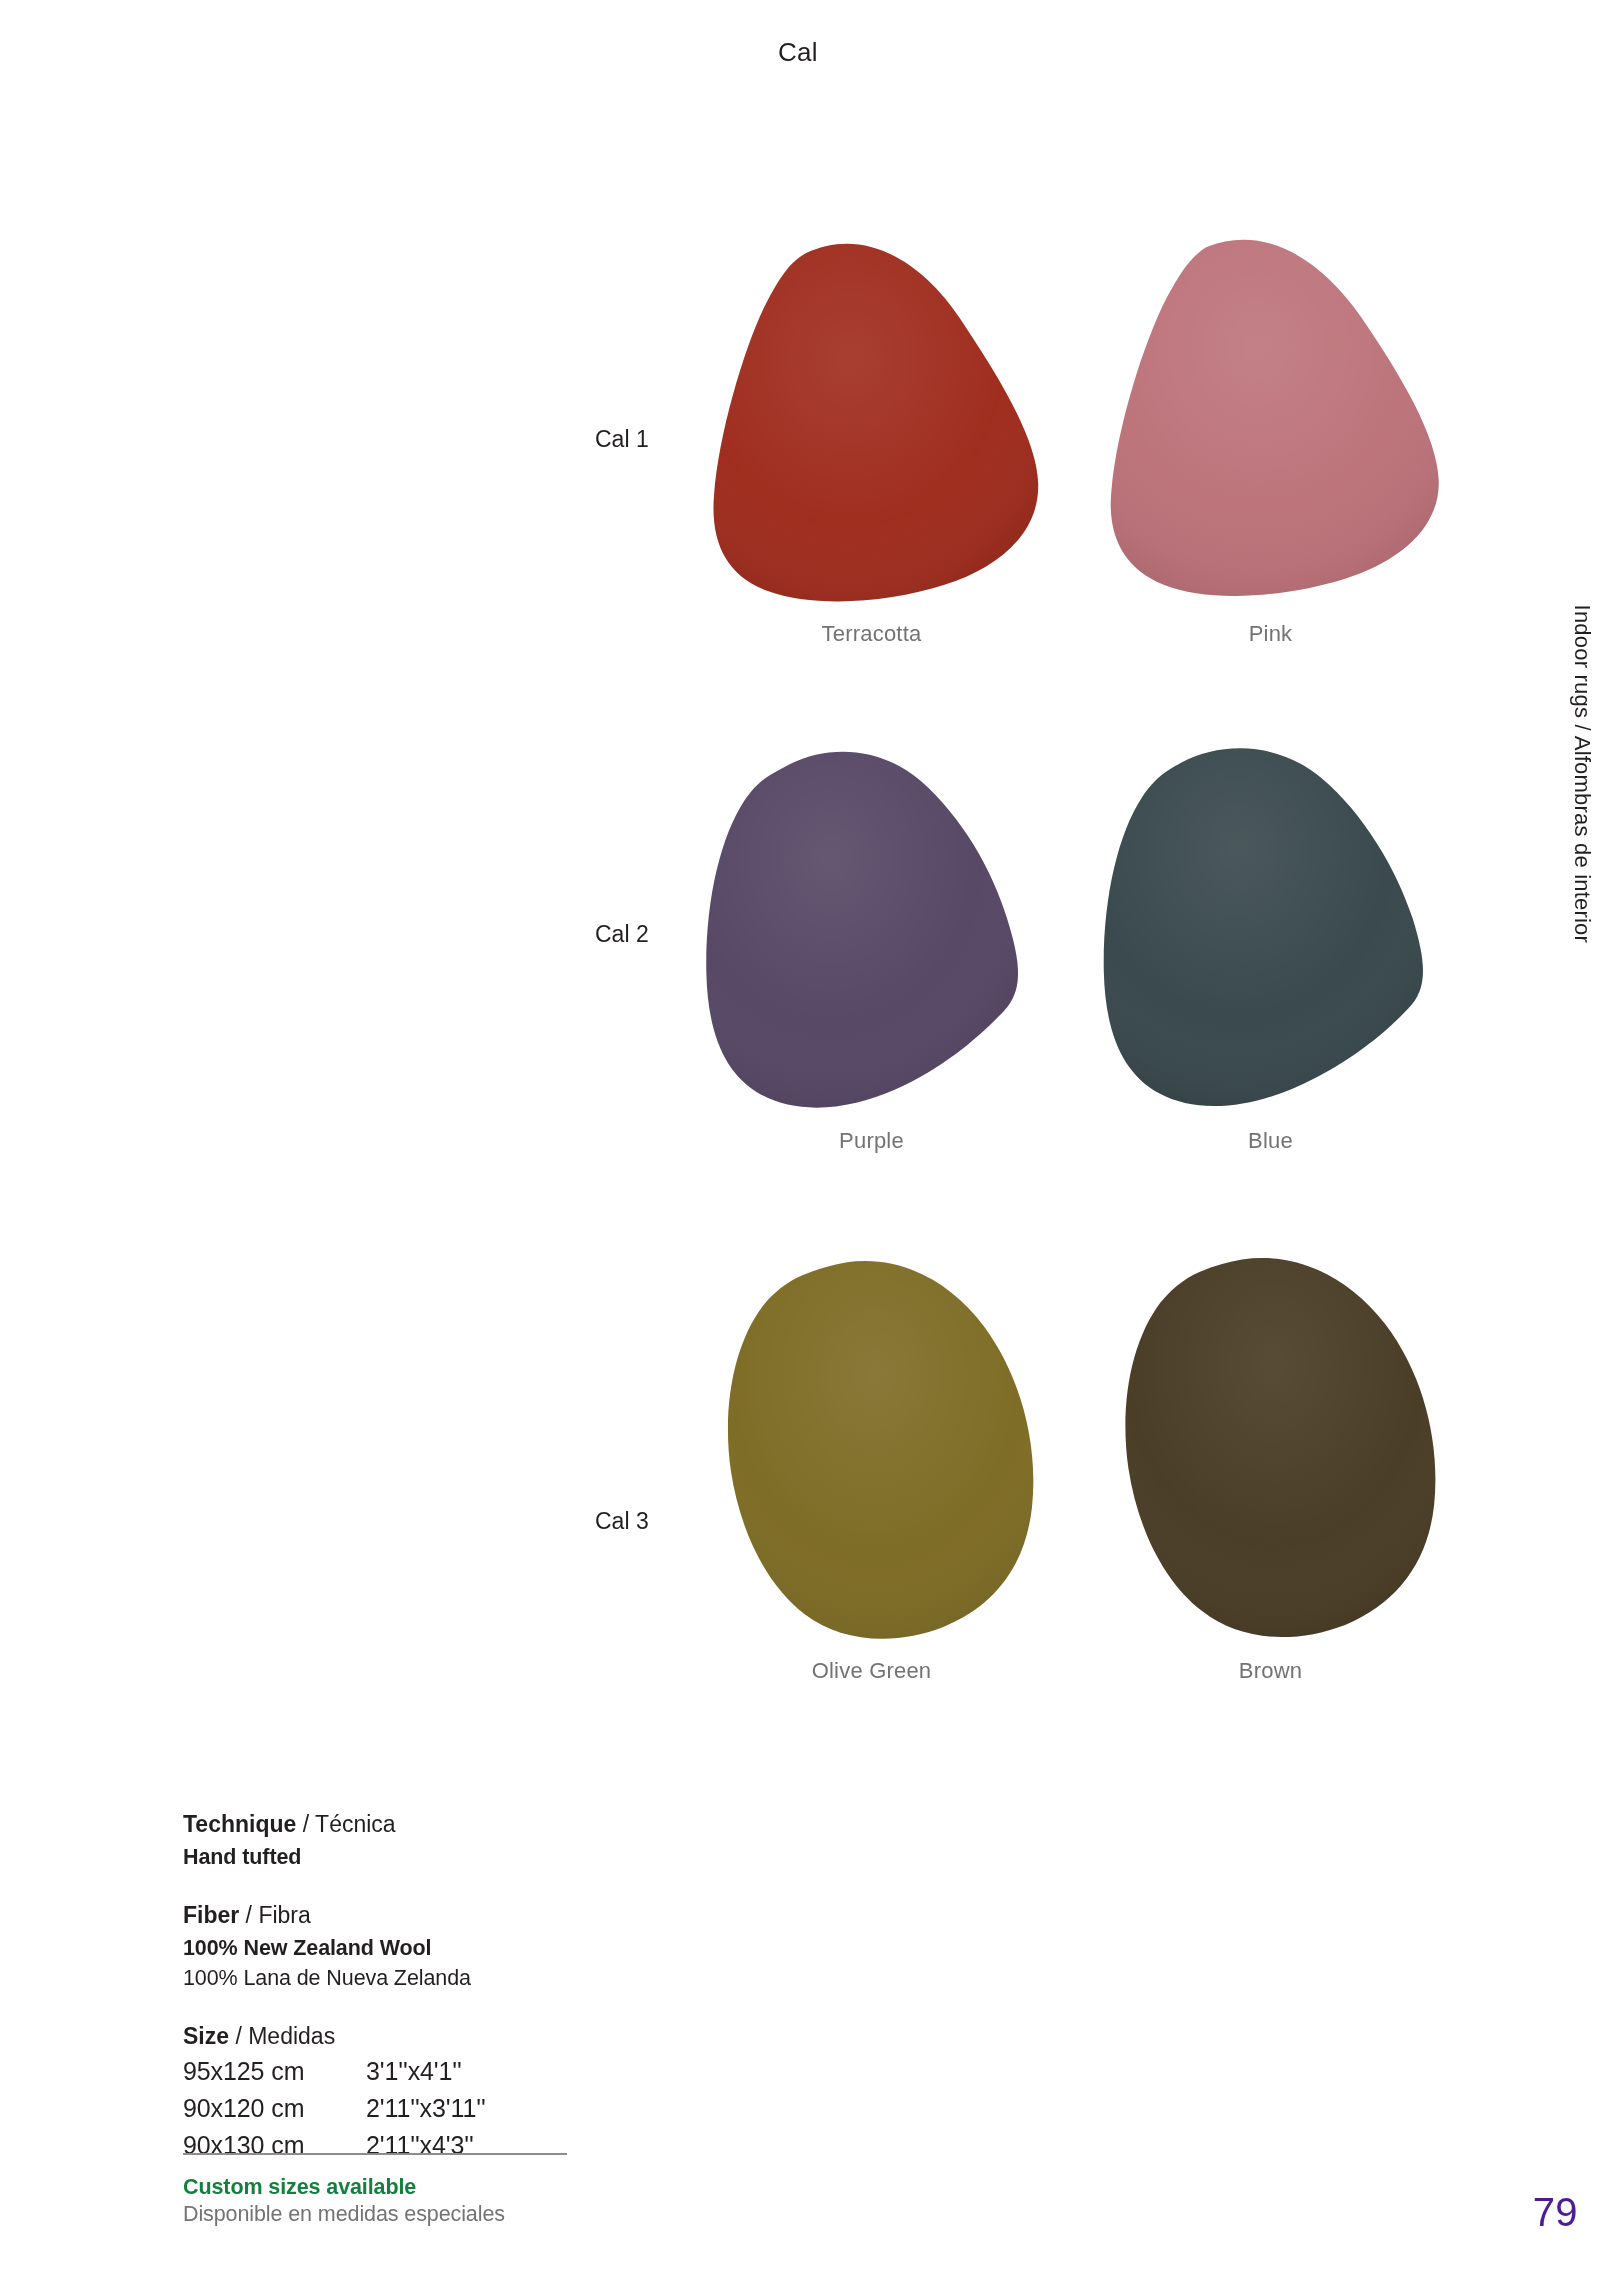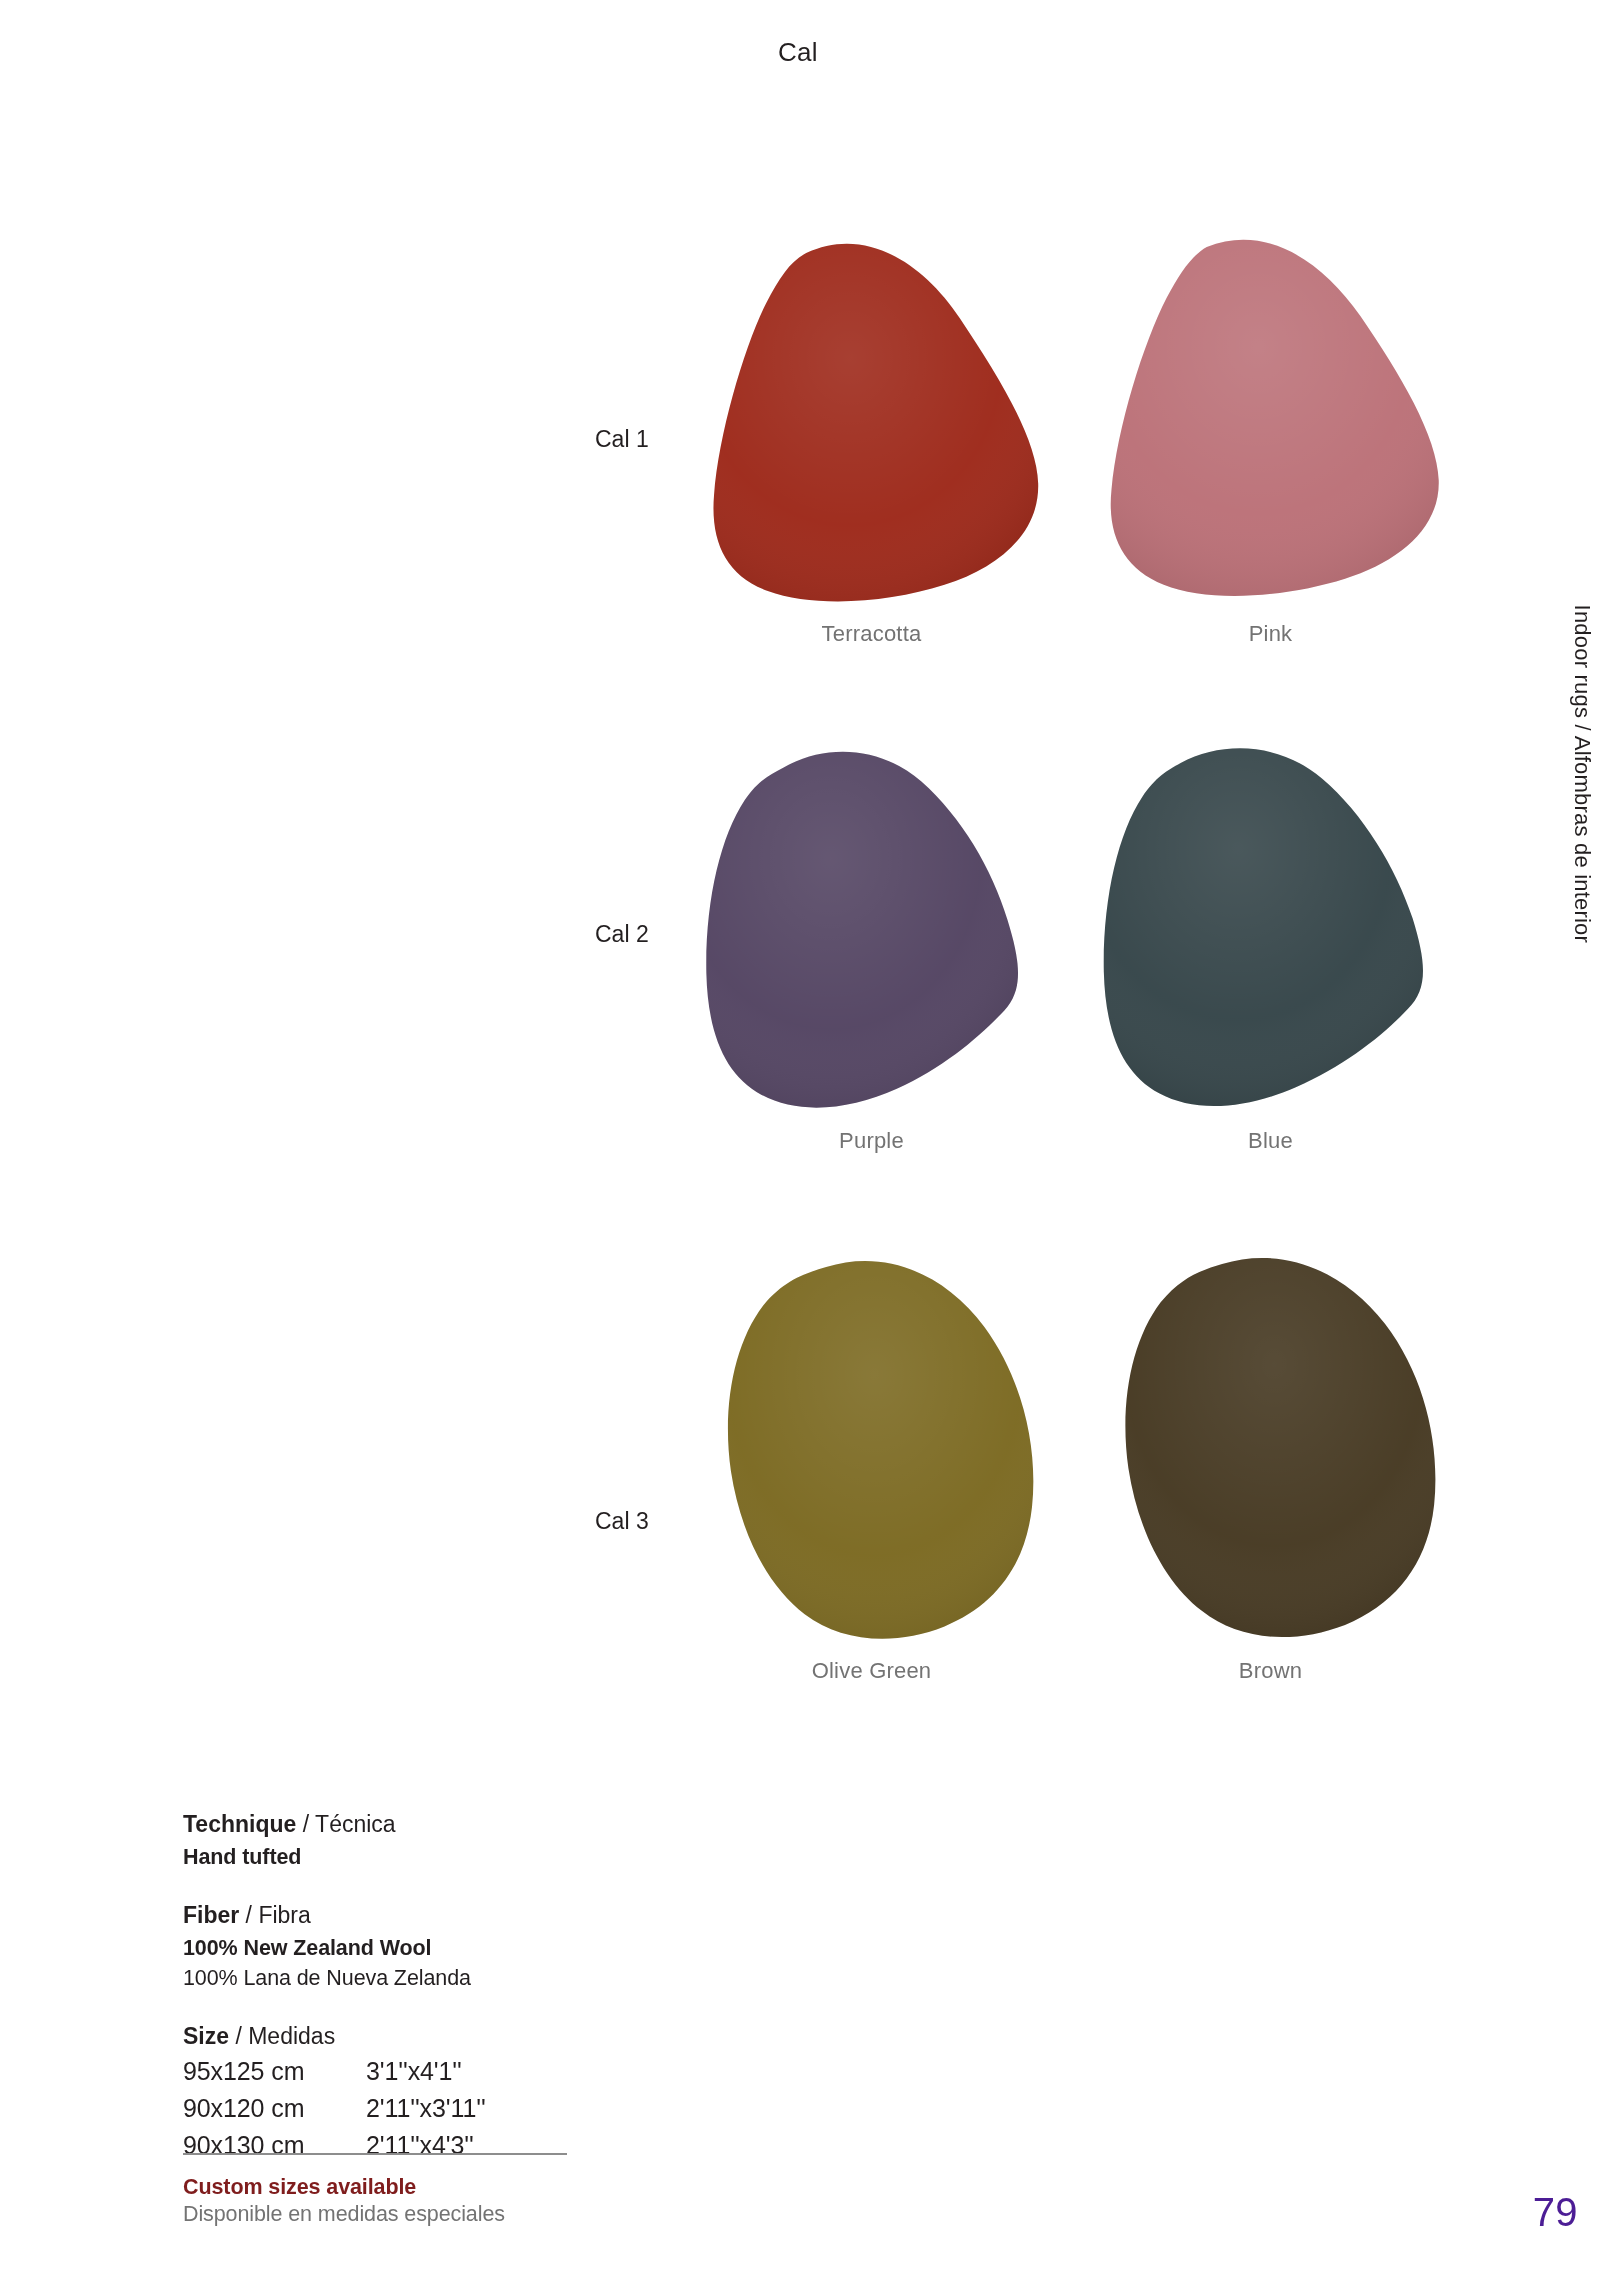--- a/index.html
+++ b/index.html
@@ -145,21 +145,21 @@
   .footer-rule {
     width: 384px;
     height: 1.5px;
     background: #8d8d8d;
     margin-bottom: 20px;
   }
   .footer-line-strong {
     font-size: 21.5px;
     font-weight: bold;
     letter-spacing: -0.1px;
-    color: #7f1d1d;
+    color: #15803d;
   }
   .footer-line {
     font-size: 21.5px;
     letter-spacing: -0.1px;
     color: #737373;
     margin-top: 2.3px;
   }
 
   .page-number {
     position: absolute;

